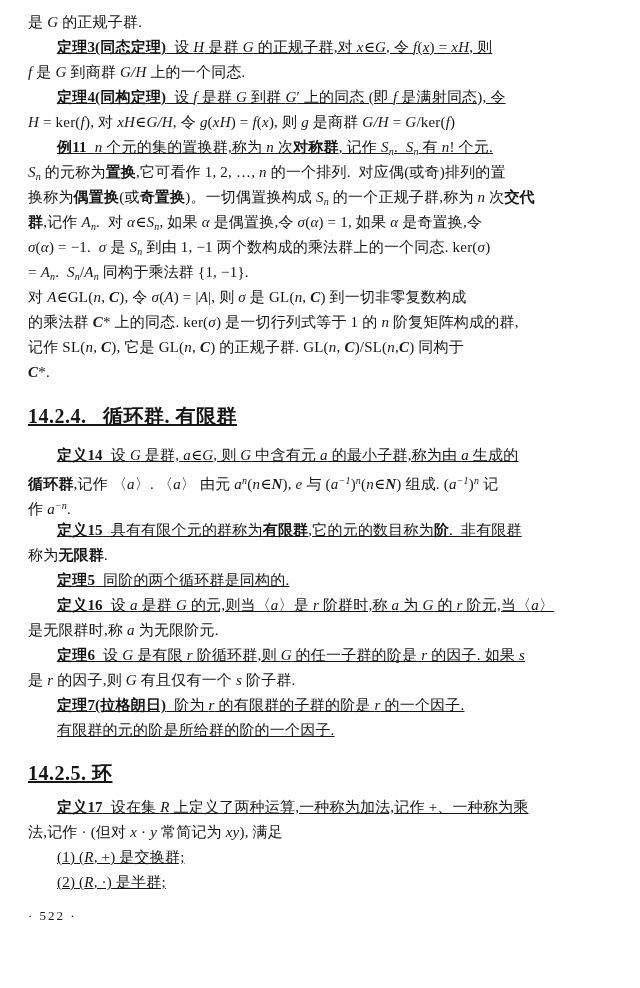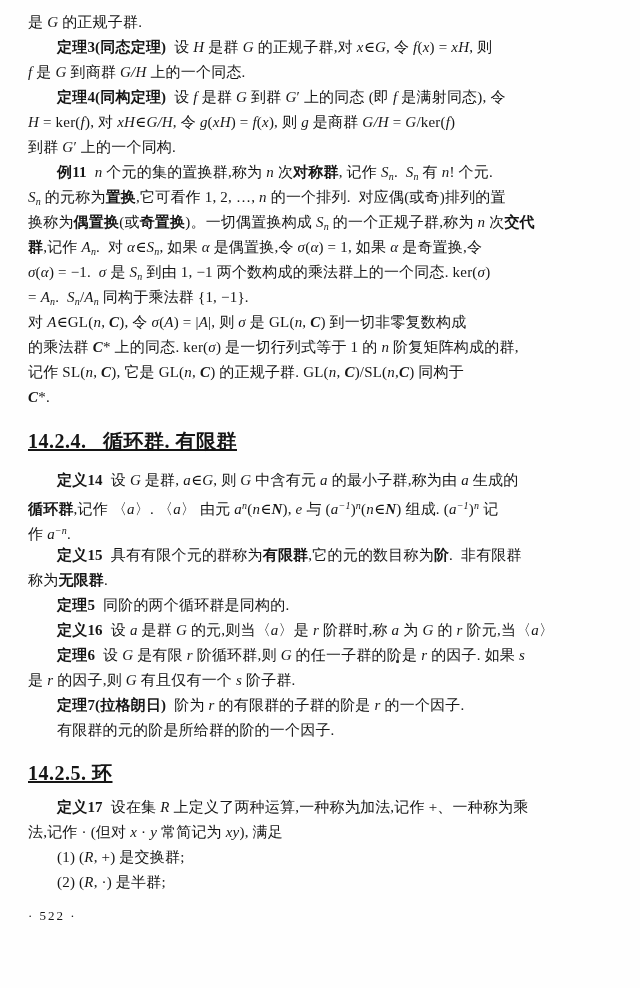--- a/index.html
+++ b/index.html
@@ -24,21 +24,21 @@
   }
   .content { width: 588px; }
   .line {
     height: 25px;
     line-height: 25px;
     font-size: 15px;
     letter-spacing: 0.2px;
     white-space: pre;
     overflow: hidden;
   }
-  .ind { padding-left: 29px; }
+  .ind { padding-left: 29px; text-decoration: underline; }
   .h {
     font-size: 20px;
     line-height: 28px;
     height: 28px;
     font-weight: 600;
     letter-spacing: 0.5px;
     white-space: pre;
     overflow: hidden;
     text-decoration: underline;
   }
@@ -77,39 +77,39 @@
 </head>
 <body>
 
 <div class="page">
   <div class="content">
       <div class="line"><span class="s-n">是 </span><span class="s-i">G</span><span class="s-n"> 的正规子群.</span></div>
       <div class="line ind"><span class="s-b">定理3(同态定理)</span><span class="s-n">  设 </span><span class="s-i">H</span><span class="s-n"> 是群 </span><span class="s-i">G</span><span class="s-n"> 的正规子群,对 </span><span class="s-i">x</span><span class="s-n">∈</span><span class="s-i">G</span><span class="s-n">, 令 </span><span class="s-i">f</span><span class="s-n">(</span><span class="s-i">x</span><span class="s-n">) = </span><span class="s-i">xH</span><span class="s-n">, 则</span></div>
       <div class="line"><span class="s-i">f</span><span class="s-n"> 是 </span><span class="s-i">G</span><span class="s-n"> 到商群 </span><span class="s-i">G/H</span><span class="s-n"> 上的一个同态.</span></div>
       <div class="line ind"><span class="s-b">定理4(同构定理)</span><span class="s-n">  设 </span><span class="s-i">f</span><span class="s-n"> 是群 </span><span class="s-i">G</span><span class="s-n"> 到群 </span><span class="s-i">G</span><span class="s-n">′ 上的同态 (即 </span><span class="s-i">f</span><span class="s-n"> 是满射同态), 令</span></div>
       <div class="line"><span class="s-i">H</span><span class="s-n"> = ker(</span><span class="s-i">f</span><span class="s-n">), 对 </span><span class="s-i">xH</span><span class="s-n">∈</span><span class="s-i">G/H</span><span class="s-n">, 令 </span><span class="s-i">g</span><span class="s-n">(</span><span class="s-i">xH</span><span class="s-n">) = </span><span class="s-i">f</span><span class="s-n">(</span><span class="s-i">x</span><span class="s-n">), 则 </span><span class="s-i">g</span><span class="s-n"> 是商群 </span><span class="s-i">G/H</span><span class="s-n"> = </span><span class="s-i">G</span><span class="s-n">/ker(</span><span class="s-i">f</span><span class="s-n">)</span></div>
-      <div class="line"><span class="s-n">到群 </span><span class="s-i">G</span><span class="s-n">′ 上的一个同构.</span></div>
       <div class="line ind"><span class="s-b">例11</span><span class="s-n">  </span><span class="s-i">n</span><span class="s-n"> 个元的集的置换群,称为 </span><span class="s-i">n</span><span class="s-n"> 次</span><span class="s-b">对称群</span><span class="s-n">, 记作 </span><span class="s-i">S</span><span class="s-sub">n</span><span class="s-n">.  </span><span class="s-i">S</span><span class="s-sub">n</span><span class="s-n"> 有 </span><span class="s-i">n</span><span class="s-n">! 个元.</span></div>
       <div class="line"><span class="s-i">S</span><span class="s-sub">n</span><span class="s-n"> 的元称为</span><span class="s-b">置换</span><span class="s-n">,它可看作 1, 2, …, </span><span class="s-i">n</span><span class="s-n"> 的一个排列.  对应偶(或奇)排列的置</span></div>
       <div class="line"><span class="s-n">换称为</span><span class="s-b">偶置换</span><span class="s-n">(或</span><span class="s-b">奇置换</span><span class="s-n">)。一切偶置换构成 </span><span class="s-i">S</span><span class="s-sub">n</span><span class="s-n"> 的一个正规子群,称为 </span><span class="s-i">n</span><span class="s-n"> 次</span><span class="s-b">交代</span></div>
       <div class="line"><span class="s-b">群</span><span class="s-n">,记作 </span><span class="s-i">A</span><span class="s-sub">n</span><span class="s-n">.  对 </span><span class="s-i">α</span><span class="s-n">∈</span><span class="s-i">S</span><span class="s-sub">n</span><span class="s-n">, 如果 </span><span class="s-i">α</span><span class="s-n"> 是偶置换,令 </span><span class="s-i">σ</span><span class="s-n">(</span><span class="s-i">α</span><span class="s-n">) = 1, 如果 </span><span class="s-i">α</span><span class="s-n"> 是奇置换,令</span></div>
       <div class="line"><span class="s-i">σ</span><span class="s-n">(</span><span class="s-i">α</span><span class="s-n">) = −1.  </span><span class="s-i">σ</span><span class="s-n"> 是 </span><span class="s-i">S</span><span class="s-sub">n</span><span class="s-n"> 到由 1, −1 两个数构成的乘法群上的一个同态. ker(</span><span class="s-i">σ</span><span class="s-n">)</span></div>
       <div class="line"><span class="s-n">= </span><span class="s-i">A</span><span class="s-sub">n</span><span class="s-n">.  </span><span class="s-i">S</span><span class="s-sub">n</span><span class="s-n">/</span><span class="s-i">A</span><span class="s-sub">n</span><span class="s-n"> 同构于乘法群 {1, −1}.</span></div>
       <div class="line"><span class="s-n">对 </span><span class="s-i">A</span><span class="s-n">∈GL(</span><span class="s-i">n</span><span class="s-n">, </span><span class="s-bi">C</span><span class="s-n">), 令 </span><span class="s-i">σ</span><span class="s-n">(</span><span class="s-i">A</span><span class="s-n">) = |</span><span class="s-i">A</span><span class="s-n">|, 则 </span><span class="s-i">σ</span><span class="s-n"> 是 GL(</span><span class="s-i">n</span><span class="s-n">, </span><span class="s-bi">C</span><span class="s-n">) 到一切非零复数构成</span></div>
       <div class="line"><span class="s-n">的乘法群 </span><span class="s-bi">C</span><span class="s-n">* 上的同态. ker(</span><span class="s-i">σ</span><span class="s-n">) 是一切行列式等于 1 的 </span><span class="s-i">n</span><span class="s-n"> 阶复矩阵构成的群,</span></div>
       <div class="line"><span class="s-n">记作 SL(</span><span class="s-i">n</span><span class="s-n">, </span><span class="s-bi">C</span><span class="s-n">), 它是 GL(</span><span class="s-i">n</span><span class="s-n">, </span><span class="s-bi">C</span><span class="s-n">) 的正规子群. GL(</span><span class="s-i">n</span><span class="s-n">, </span><span class="s-bi">C</span><span class="s-n">)/SL(</span><span class="s-i">n</span><span class="s-n">,</span><span class="s-bi">C</span><span class="s-n">) 同构于</span></div>
       <div class="line"><span class="s-bi">C</span><span class="s-n">*.</span></div>
       <div class="h h1"><span class="s-n">14.2.4.   循环群. 有限群</span></div>
       <div class="line ind"><span class="s-b">定义14</span><span class="s-n">  设 </span><span class="s-i">G</span><span class="s-n"> 是群, </span><span class="s-i">a</span><span class="s-n">∈</span><span class="s-i">G</span><span class="s-n">, 则 </span><span class="s-i">G</span><span class="s-n"> 中含有元 </span><span class="s-i">a</span><span class="s-n"> 的最小子群,称为由 </span><span class="s-i">a</span><span class="s-n"> 生成的</span></div>
       <div class="line"><span class="s-b">循环群</span><span class="s-n">,记作 〈</span><span class="s-i">a</span><span class="s-n">〉. 〈</span><span class="s-i">a</span><span class="s-n">〉 由元 </span><span class="s-i">a</span><span class="s-sup">n</span><span class="s-n">(</span><span class="s-i">n</span><span class="s-n">∈</span><span class="s-bi">N</span><span class="s-n">), </span><span class="s-i">e</span><span class="s-n"> 与 (</span><span class="s-i">a</span><span class="s-sup">−1</span><span class="s-n">)</span><span class="s-sup">n</span><span class="s-n">(</span><span class="s-i">n</span><span class="s-n">∈</span><span class="s-bi">N</span><span class="s-n">) 组成. (</span><span class="s-i">a</span><span class="s-sup">−1</span><span class="s-n">)</span><span class="s-sup">n</span><span class="s-n"> 记</span></div>
       <div class="line"><span class="s-n">作 </span><span class="s-i">a</span><span class="s-sup">−n</span><span class="s-n">.</span></div>
       <div class="line ind"><span class="s-b">定义15</span><span class="s-n">  具有有限个元的群称为</span><span class="s-b">有限群</span><span class="s-n">,它的元的数目称为</span><span class="s-b">阶</span><span class="s-n">.  非有限群</span></div>
       <div class="line"><span class="s-n">称为</span><span class="s-b">无限群</span><span class="s-n">.</span></div>
       <div class="line ind"><span class="s-b">定理5</span><span class="s-n">  同阶的两个循环群是同构的.</span></div>
       <div class="line ind"><span class="s-b">定义16</span><span class="s-n">  设 </span><span class="s-i">a</span><span class="s-n"> 是群 </span><span class="s-i">G</span><span class="s-n"> 的元,则当〈</span><span class="s-i">a</span><span class="s-n">〉是 </span><span class="s-i">r</span><span class="s-n"> 阶群时,称 </span><span class="s-i">a</span><span class="s-n"> 为 </span><span class="s-i">G</span><span class="s-n"> 的 </span><span class="s-i">r</span><span class="s-n"> 阶元,当〈</span><span class="s-i">a</span><span class="s-n">〉</span></div>
+      <div class="line"><span class="s-n">是无限群时,称 </span><span class="s-i">a</span><span class="s-n"> 为无限阶元.</span></div>
       <div class="line ind"><span class="s-b">定理6</span><span class="s-n">  设 </span><span class="s-i">G</span><span class="s-n"> 是有限 </span><span class="s-i">r</span><span class="s-n"> 阶循环群,则 </span><span class="s-i">G</span><span class="s-n"> 的任一子群的阶是 </span><span class="s-i">r</span><span class="s-n"> 的因子. 如果 </span><span class="s-i">s</span></div>
       <div class="line"><span class="s-n">是 </span><span class="s-i">r</span><span class="s-n"> 的因子,则 </span><span class="s-i">G</span><span class="s-n"> 有且仅有一个 </span><span class="s-i">s</span><span class="s-n"> 阶子群.</span></div>
       <div class="line ind"><span class="s-b">定理7(拉格朗日)</span><span class="s-n">  阶为 </span><span class="s-i">r</span><span class="s-n"> 的有限群的子群的阶是 </span><span class="s-i">r</span><span class="s-n"> 的一个因子.</span></div>
       <div class="line ind"><span class="s-n">有限群的元的阶是所给群的阶的一个因子.</span></div>
       <div class="h h2"><span class="s-n">14.2.5. 环</span></div>
       <div class="line ind"><span class="s-b">定义17</span><span class="s-n">  设在集 </span><span class="s-i">R</span><span class="s-n"> 上定义了两种运算,一种称为加法,记作 +、一种称为乘</span></div>
       <div class="line"><span class="s-n">法,记作 · (但对 </span><span class="s-i">x</span><span class="s-n"> · </span><span class="s-i">y</span><span class="s-n"> 常简记为 </span><span class="s-i">xy</span><span class="s-n">), 满足</span></div>
       <div class="line ind"><span class="s-n">(1) (</span><span class="s-i">R</span><span class="s-n">, +) 是交换群;</span></div>
       <div class="line ind"><span class="s-n">(2) (</span><span class="s-i">R</span><span class="s-n">, ·) 是半群;</span></div>
     </div>

